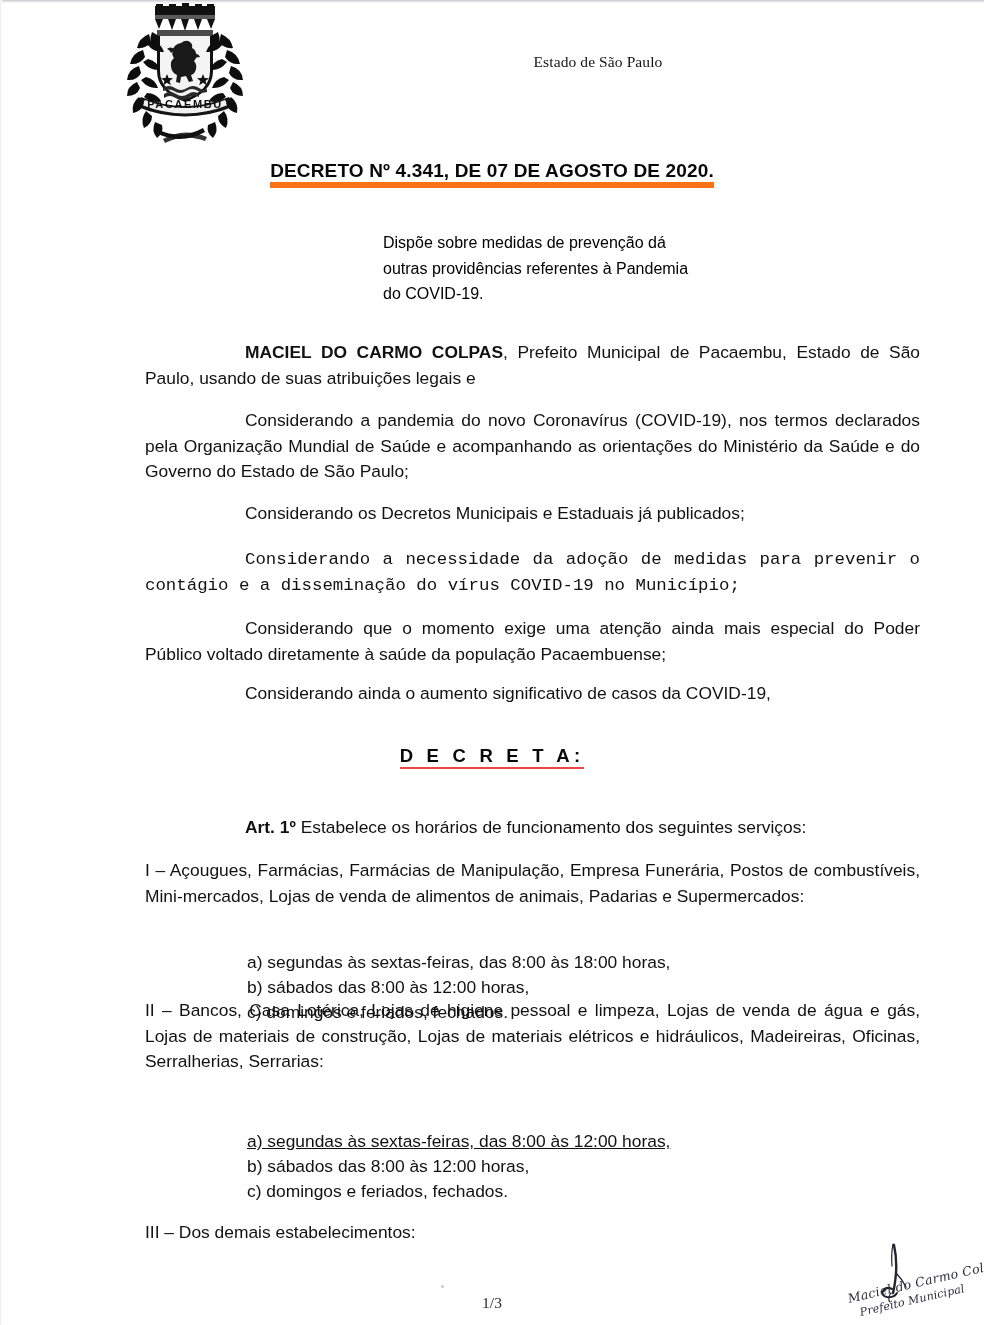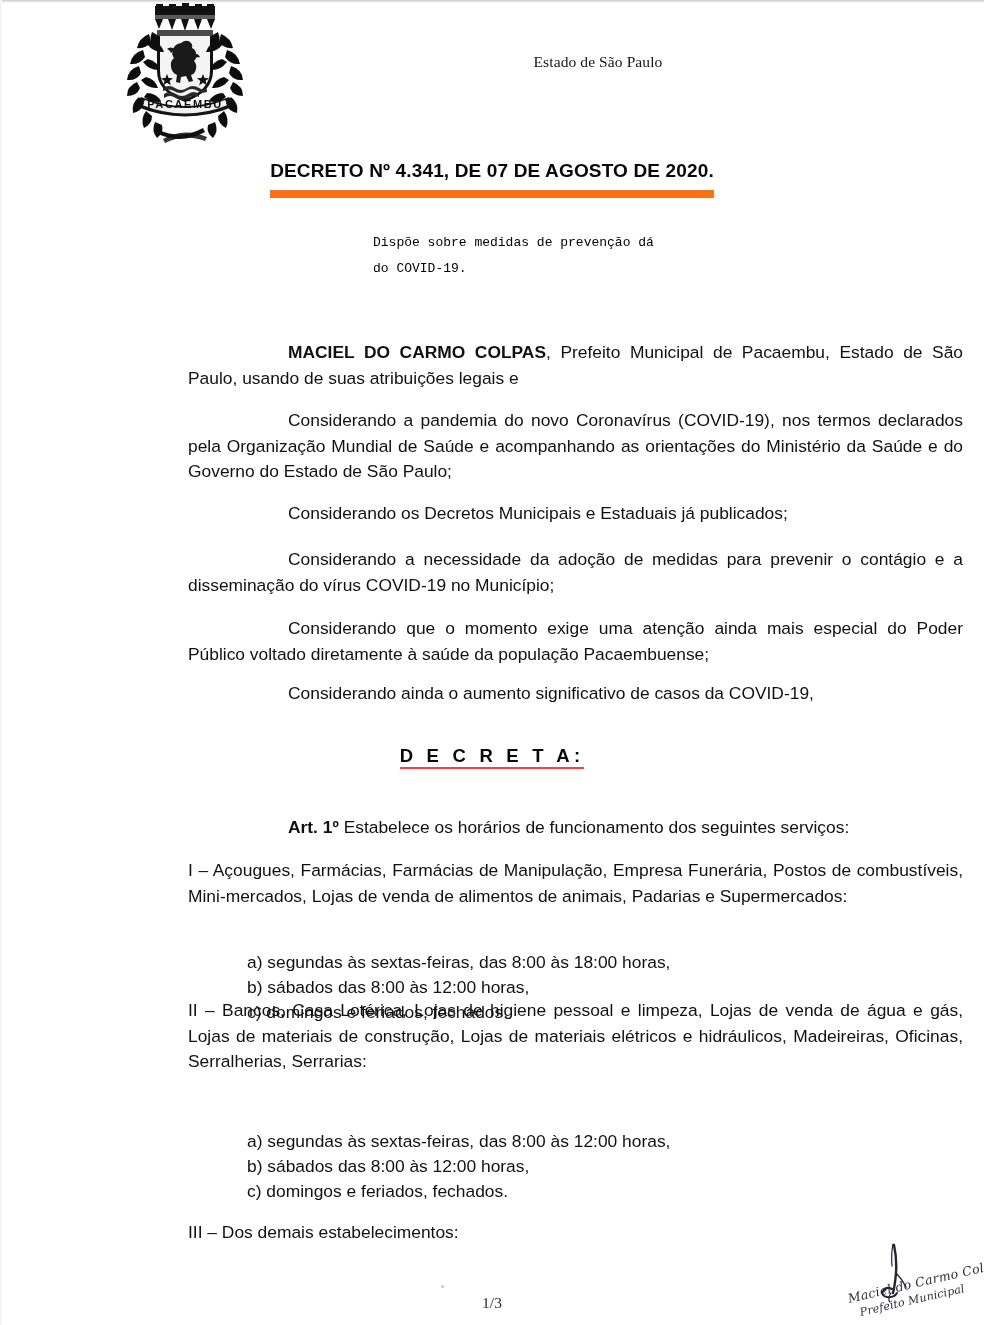--- a/index.html
+++ b/index.html
@@ -78,53 +78,51 @@
     left: 0;
     top: 160px;
     width: 984px;
     text-align: center;
     font-size: 19px;
     font-weight: bold;
     color: #080808;
     letter-spacing: 0.15px;
   }
   .decree-title span {
-    border-bottom: 8px solid #f97316;
-    padding-bottom: 9px;
+    border-bottom: 6px solid #f97316;
+    padding-bottom: 1px;
   }
 
   
   .body-area {
     position: absolute;
     left: 145px;
     top: 0;
     width: 775px;
     color: #111111;
     font-size: 17.4px;
     line-height: 25.5px;
   }
   .para {
     position: absolute;
     text-align: justify;
     text-justify: inter-word;
-    margin-left: 43px;
   }
   .para.nojust { text-align: left; }
   .para b { font-weight: bold; }
 
   
   .ementa {
     position: absolute;
-    left: 373px;
+    left: 383px;
     top: 230px;
     width: 402px;
     text-align: justify;
-    font-size: 13px;
+    font-size: 16px;
     line-height: 25.5px;
-    font-family: Liberation Mono, monospace;
   }
   .ementa .lastline { text-align: left; }
 
   .decreta {
     position: absolute;
     left: 0;
     top: 745px;
     width: 984px;
     text-align: center;
     font-size: 18.5px;
@@ -288,50 +286,51 @@
       <div class="org-subtitle">Estado de São Paulo</div>
     </div>
   </div>
 
   <div class="decree-title">
     <span>DECRETO Nº 4.341, DE 07 DE AGOSTO DE 2020.</span>
   </div>
 
   <div class="ementa">
     <div>Dispõe sobre medidas de prevenção dá</div>
+    <div>outras providências referentes à Pandemia</div>
     <div class="lastline">do COVID-19.</div>
   </div>
 
   <div class="body-area">
 
     <div class="para" style="top:340px; width:775px; text-indent:100px;">
       <b>MACIEL DO CARMO COLPAS</b><span>, Prefeito Municipal de Pacaembu, Estado de São Paulo, usando de suas atribuições legais e</span>
     </div>
 
     <div class="para" style="top:408px; width:775px; text-indent:100px;">Considerando a pandemia do novo Coronavírus (COVID-19), nos termos declarados pela Organização Mundial de Saúde e acompanhando as orientações do Ministério da Saúde e do Governo do Estado de São Paulo;</div>
 
     <div class="para nojust" style="top:501px; width:775px; text-indent:100px;">Considerando os Decretos Municipais e Estaduais já publicados;</div>
 
-    <div class="para" style="top:547px; width:775px; text-indent:100px;">Considerando a necessidade da adoção de medidas para prevenir o contágio e a disseminação do vírus COVID-19 no Município;</div>
+    <div class="para" style="top:547px; width:775px; text-indent:100px;font-family:Liberation Mono, monospace;">Considerando a necessidade da adoção de medidas para prevenir o contágio e a disseminação do vírus COVID-19 no Município;</div>
 
     <div class="para" style="top:616px; width:775px; text-indent:100px;">Considerando que o momento exige uma atenção ainda mais especial do Poder Público voltado diretamente à saúde da população Pacaembuense;</div>
 
     <div class="para nojust" style="top:681px; width:775px; text-indent:100px;">Considerando ainda o aumento significativo de casos da COVID-19,</div>
 
     <div class="para nojust" style="top:815px; width:775px; text-indent:100px;">
       <b>Art. 1º</b><span> Estabelece os horários de funcionamento dos seguintes serviços:</span>
     </div>
 
     <div class="para" style="top:858px; width:775px;">I – Açougues, Farmácias, Farmácias de Manipulação, Empresa Funerária, Postos de combustíveis, Mini-mercados, Lojas de venda de alimentos de animais, Padarias e Supermercados:</div>
     <div class="sub" style="top:950px;">a) segundas às sextas-feiras, das 8:00 às 18:00 horas,</div>
     <div class="sub" style="top:975px;">b) sábados das 8:00 às 12:00 horas,</div>
     <div class="sub" style="top:1000px;">c) domingos e feriados, fechados.</div>
 
     <div class="para" style="top:998px; width:775px;">II – Bancos,  Casa Lotérica, Lojas de higiene pessoal e limpeza, Lojas de venda de água e gás, Lojas de materiais de construção, Lojas de materiais elétricos e hidráulicos, Madeireiras, Oficinas, Serralherias, Serrarias:</div>
-    <div class="sub" style="top:1129px;">a) segundas às sextas-feiras, das 8:00 às 12:00 horas,</div>
+    <div class="sub" style="top:1129px;text-decoration:underline;">a) segundas às sextas-feiras, das 8:00 às 12:00 horas,</div>
     <div class="sub" style="top:1154px;">b) sábados das 8:00 às 12:00 horas,</div>
     <div class="sub" style="top:1179px;">c) domingos e feriados, fechados.</div>
 
     <div class="para nojust" style="top:1220px; width:775px;">III – Dos demais estabelecimentos:</div>
   </div>
 
   <div class="decreta">
     <span>D E C R E T A:</span>
   </div>
 

